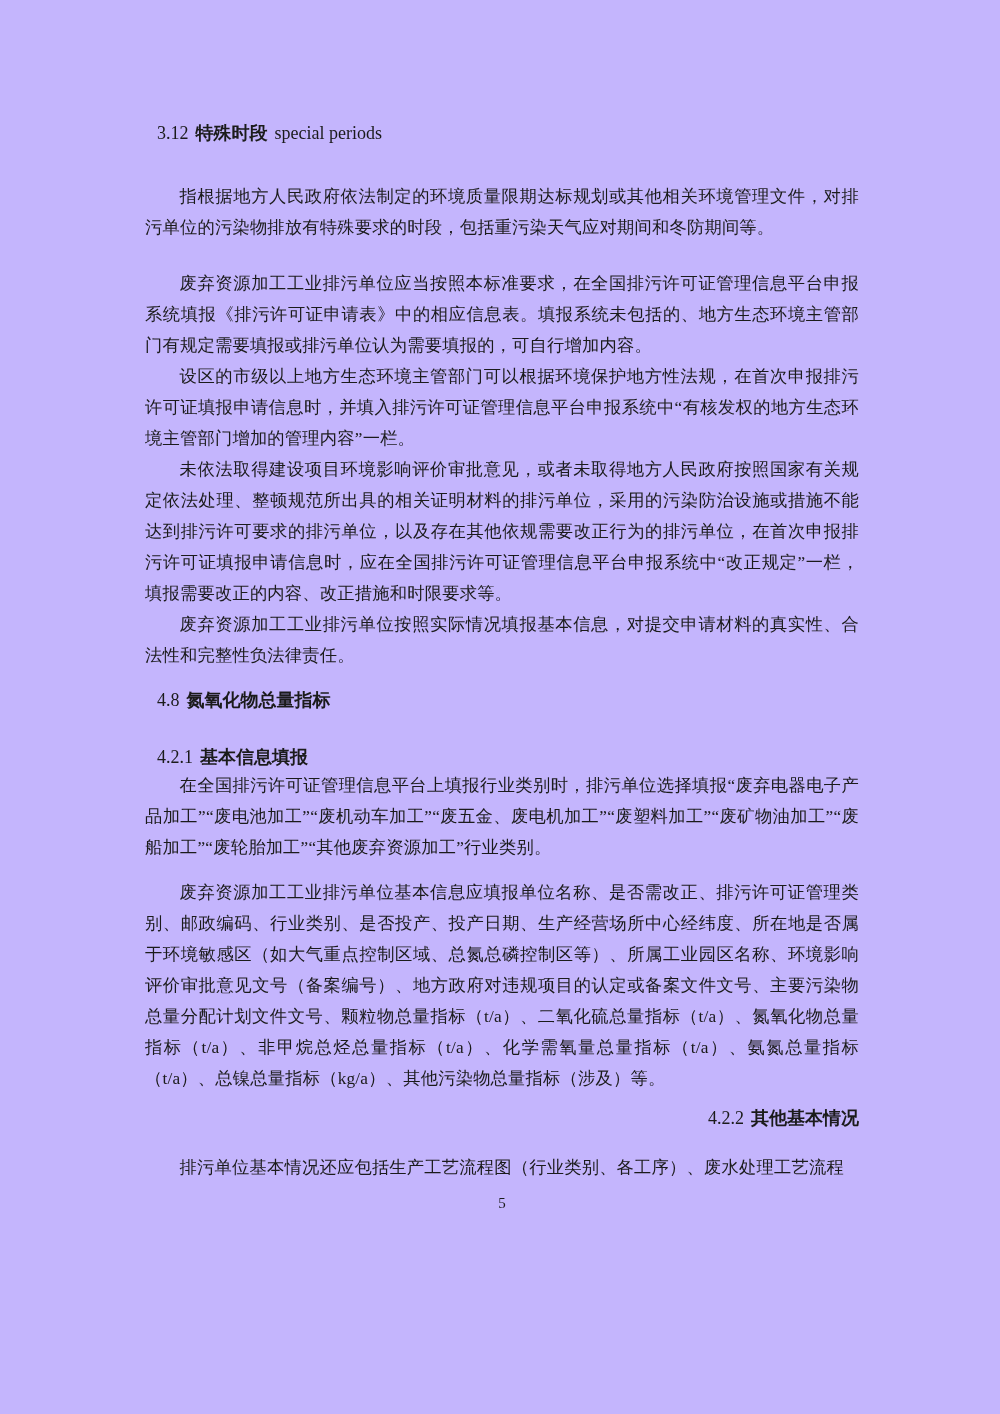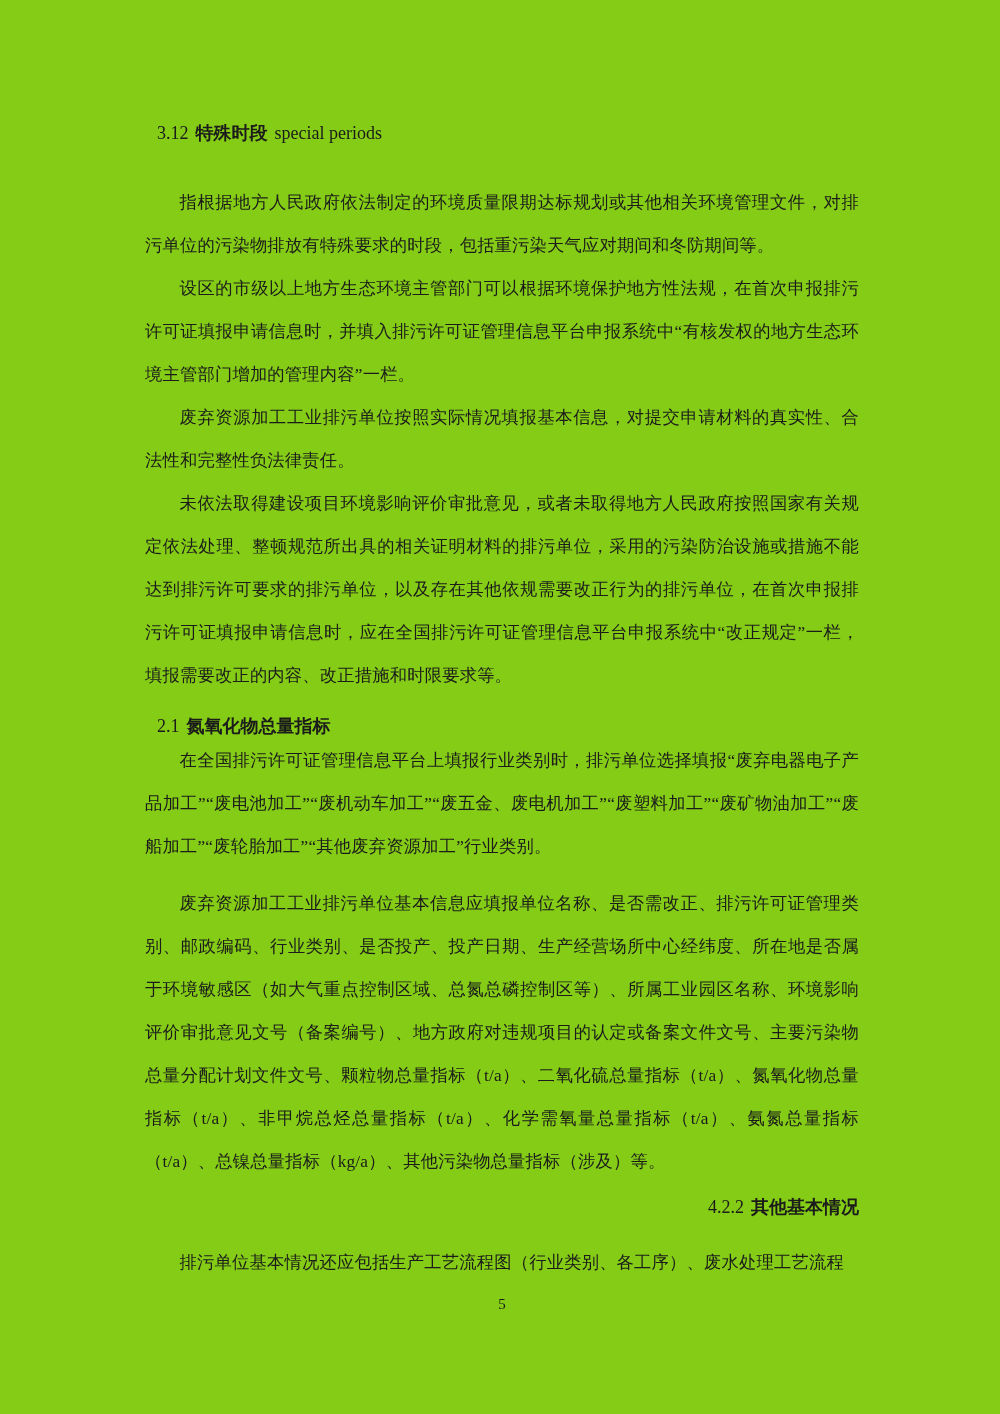--- a/index.html
+++ b/index.html
@@ -10,21 +10,21 @@
   body {
     width: 1000px;
     height: 1414px;
     position: relative;
     font-family: "Liberation Serif", "DejaVu Serif", serif;
     color: #1b1b1b;
   }
   .page {
     position: absolute;
     inset: 0;
-    background: #84cc16;
+    background: #c4b5fd;
     overflow: hidden;
   }
   .content {
     position: absolute;
     left: 145px;
     top: 0;
     width: 714px;
   }
   
   .h {
@@ -46,21 +46,21 @@
   .h .en {
     font-family: "Liberation Serif", "DejaVu Serif", serif;
     font-weight: normal;
     margin-left: 7px;
   }
   .h-l2 { padding-left: 12px; } 
   
   .para {
     margin: 0;
     font-size: 17.3px;
-    line-height: 43px;
+    line-height: 31px;
     text-align: justify;
     text-indent: 2em;
     letter-spacing: 0.2px;
   }
   
   #h312  { margin-top: 121px; }
   #p312  { margin-top: 35px; }
   #h4    { margin-top: 17px; }
   #h41   { margin-top: 33px; }
   #p41a  { margin-top: 25px; }
@@ -81,26 +81,28 @@
 
 <div class="page">
   <div class="content">
 
     <h3 class="h h-l2" id="h312"><span class="num">3.12</span><span class="zh">特殊时段</span><span class="en">special periods</span></h3>
 
     <p class="para" id="p312">指根据地方人民政府依法制定的环境质量限期达标规划或其他相关环境管理文件，对排污单位的污染物排放有特殊要求的时段，包括重污染天气应对期间和冬防期间等。</p>
 
 
 
+    <p class="para" id="p41a">废弃资源加工工业排污单位应当按照本标准要求，在全国排污许可证管理信息平台申报系统填报《排污许可证申请表》中的相应信息表。填报系统未包括的、地方生态环境主管部门有规定需要填报或排污单位认为需要填报的，可自行增加内容。</p>
     <p class="para" id="p41b">设区的市级以上地方生态环境主管部门可以根据环境保护地方性法规，在首次申报排污许可证填报申请信息时，并填入排污许可证管理信息平台申报系统中“有核发权的地方生态环境主管部门增加的管理内容”一栏。</p>
+    <p class="para" id="p41c">未依法取得建设项目环境影响评价审批意见，或者未取得地方人民政府按照国家有关规定依法处理、整顿规范所出具的相关证明材料的排污单位，采用的污染防治设施或措施不能达到排污许可要求的排污单位，以及存在其他依规需要改正行为的排污单位，在首次申报排污许可证填报申请信息时，应在全国排污许可证管理信息平台申报系统中“改正规定”一栏，填报需要改正的内容、改正措施和时限要求等。</p>
     <p class="para" id="p41d">废弃资源加工工业排污单位按照实际情况填报基本信息，对提交申请材料的真实性、合法性和完整性负法律责任。</p>
-    <p class="para" id="p41c">未依法取得建设项目环境影响评价审批意见，或者未取得地方人民政府按照国家有关规定依法处理、整顿规范所出具的相关证明材料的排污单位，采用的污染防治设施或措施不能达到排污许可要求的排污单位，以及存在其他依规需要改正行为的排污单位，在首次申报排污许可证填报申请信息时，应在全国排污许可证管理信息平台申报系统中“改正规定”一栏，填报需要改正的内容、改正措施和时限要求等。</p>
 
-    <h3 class="h h-l2" id="h42"><span class="num">2.1</span><span class="zh">氮氧化物总量指标</span></h3>
+    <h3 class="h h-l2" id="h42"><span class="num">4.8</span><span class="zh">氮氧化物总量指标</span></h3>
 
+    <h4 class="h h-l2" id="h421"><span class="num">4.2.1</span><span class="zh">基本信息填报</span></h4>
 
     <p class="para" id="p421b">在全国排污许可证管理信息平台上填报行业类别时，排污单位选择填报“废弃电器电子产品加工”“废电池加工”“废机动车加工”“废五金、废电机加工”“废塑料加工”“废矿物油加工”“废船加工”“废轮胎加工”“其他废弃资源加工”行业类别。</p>
     <p class="para" id="p421a">废弃资源加工工业排污单位基本信息应填报单位名称、是否需改正、排污许可证管理类别、邮政编码、行业类别、是否投产、投产日期、生产经营场所中心经纬度、所在地是否属于环境敏感区（如大气重点控制区域、总氮总磷控制区等）、所属工业园区名称、环境影响评价审批意见文号（备案编号）、地方政府对违规项目的认定或备案文件文号、主要污染物总量分配计划文件文号、颗粒物总量指标（t/a）、二氧化硫总量指标（t/a）、氮氧化物总量指标（t/a）、非甲烷总烃总量指标（t/a）、化学需氧量总量指标（t/a）、氨氮总量指标（t/a）、总镍总量指标（kg/a）、其他污染物总量指标（涉及）等。</p>
 
     <h4 class="h h-l2" id="h422"><span class="num">4.2.2</span><span class="zh">其他基本情况</span></h4>
 
     <p class="para" id="p422">排污单位基本情况还应包括生产工艺流程图（行业类别、各工序）、废水处理工艺流程</p>
 
     <div class="footer">
       <span>5</span>

